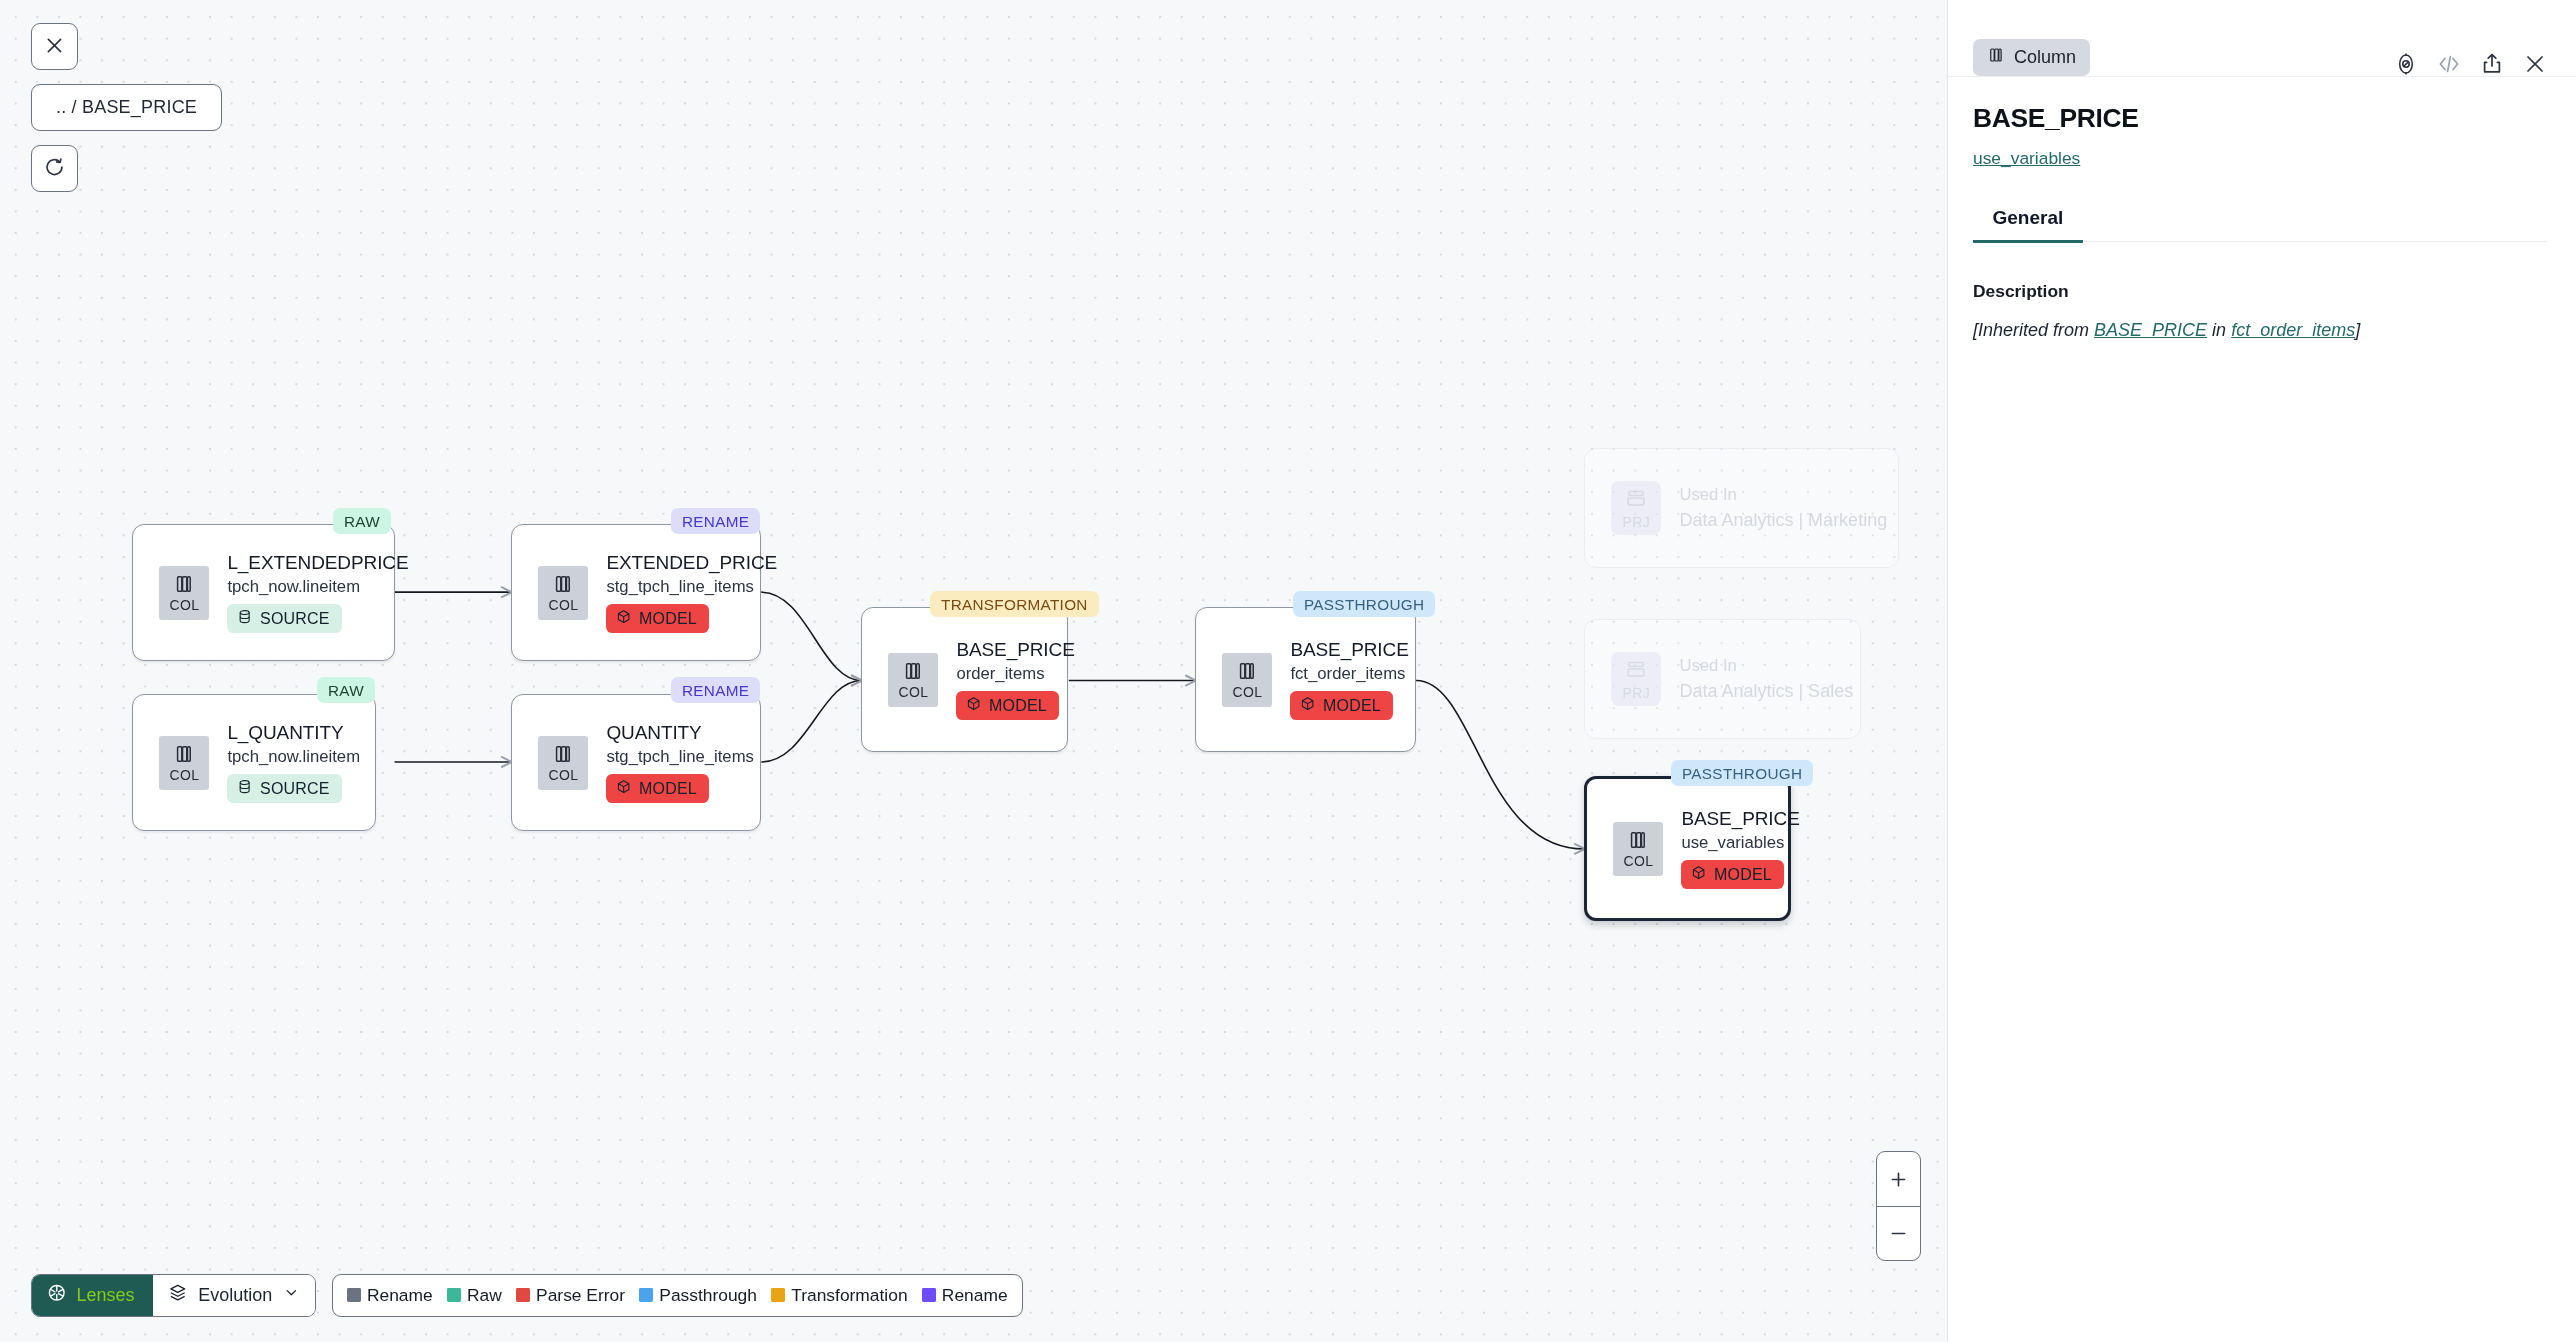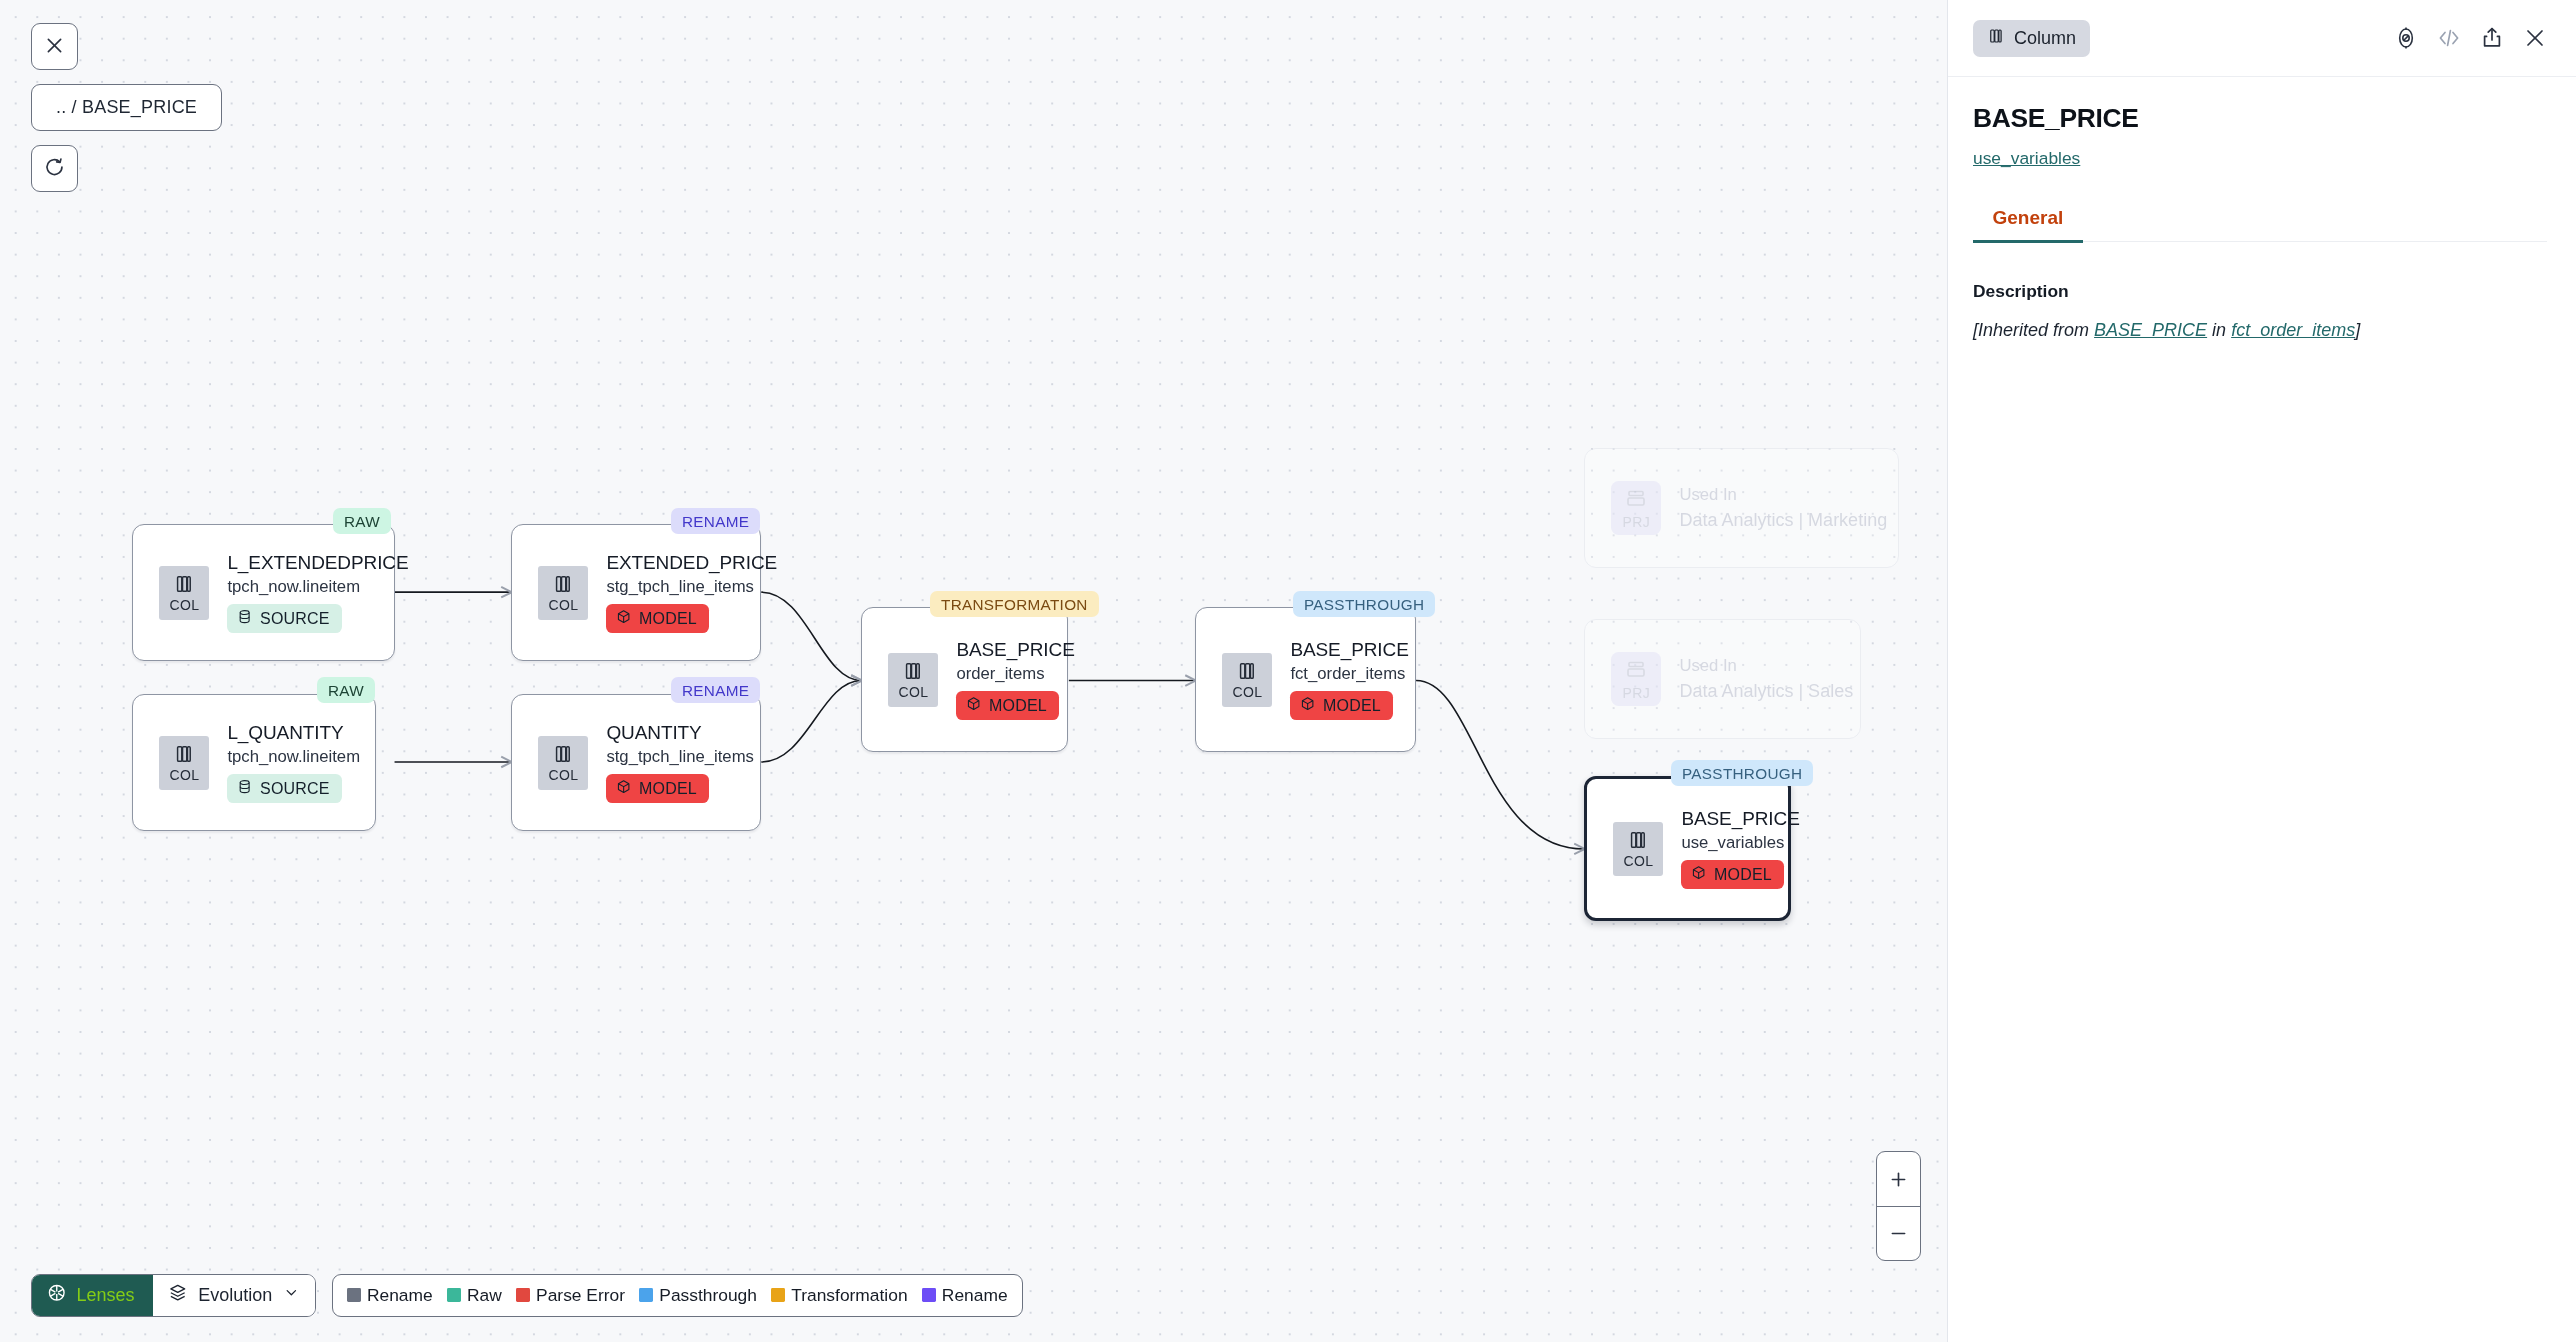--- a/index.html
+++ b/index.html
@@ -197,21 +197,21 @@
   
   #panel {
     width: 629px; height: 1343px;
     background: #ffffff;
     border-left: 1.1px solid #e3e6ec;
     flex: none;
     display: flex; flex-direction: column;
   }
   .panel-head {
     height: 77px;
-    display: flex; align-items: center; justify-content: space-between;
+    display: flex; align-items: flex-end; justify-content: space-between;
     padding: 0 29px 0 25px;
     border-bottom: 1.1px solid #eceef2;
   }
   .col-chip {
     display: flex; align-items: center; gap: 9px;
     background: #d6d9e1; color: #1a212c;
     border-radius: 7px;
     padding: 7px 14px;
     font-size: 18px;
   }
@@ -219,21 +219,21 @@
   .head-icons .ic { cursor: pointer; display: flex; }
   .panel-body { padding: 26.4px 29px 0 25px; }
   .panel-title { font-size: 26.4px; font-weight: bold; color: #0d1219; letter-spacing: -0.3px; }
   .panel-link {
     display: inline-block; margin-top: 14px;
     font-size: 17.4px; color: #23696a; text-decoration: underline; cursor: pointer;
   }
   .tabs { margin-top: 38px; border-bottom: 1.1px solid #eceef2; display: flex; }
   .tab {
     padding: 0 19.5px 11px 19.5px;
-    font-size: 19px; color: #c2410c; font-weight: bold;
+    font-size: 19px; color: #0f172a; font-weight: bold;
     border-bottom: 3.5px solid #23696a;
     margin-bottom: -2.1px;
     cursor: pointer;
   }
   .section-label { margin-top: 39px; font-size: 17.4px; font-weight: bold; color: #141b25; }
   .desc {
     margin-top: 21px;
     font-size: 19px; font-style: italic; color: #1c2430; line-height: 1.45;
   }
   .desc-meta { margin-top: 18px; font-size: 18px; font-style: italic; color: #1c2430; }

